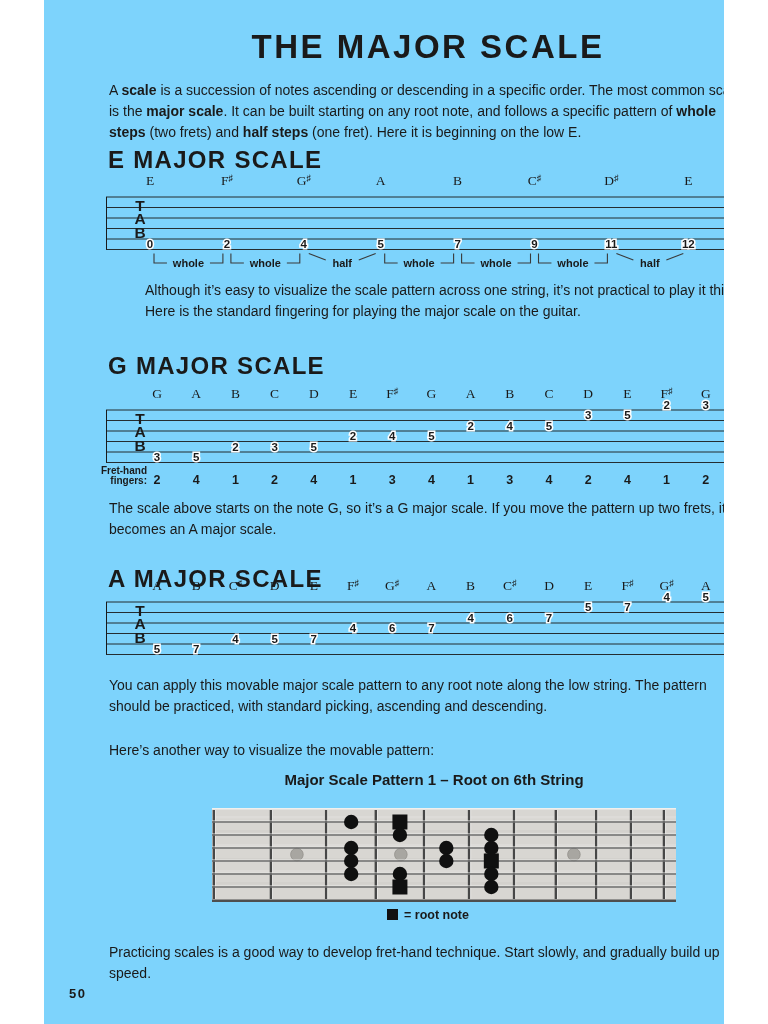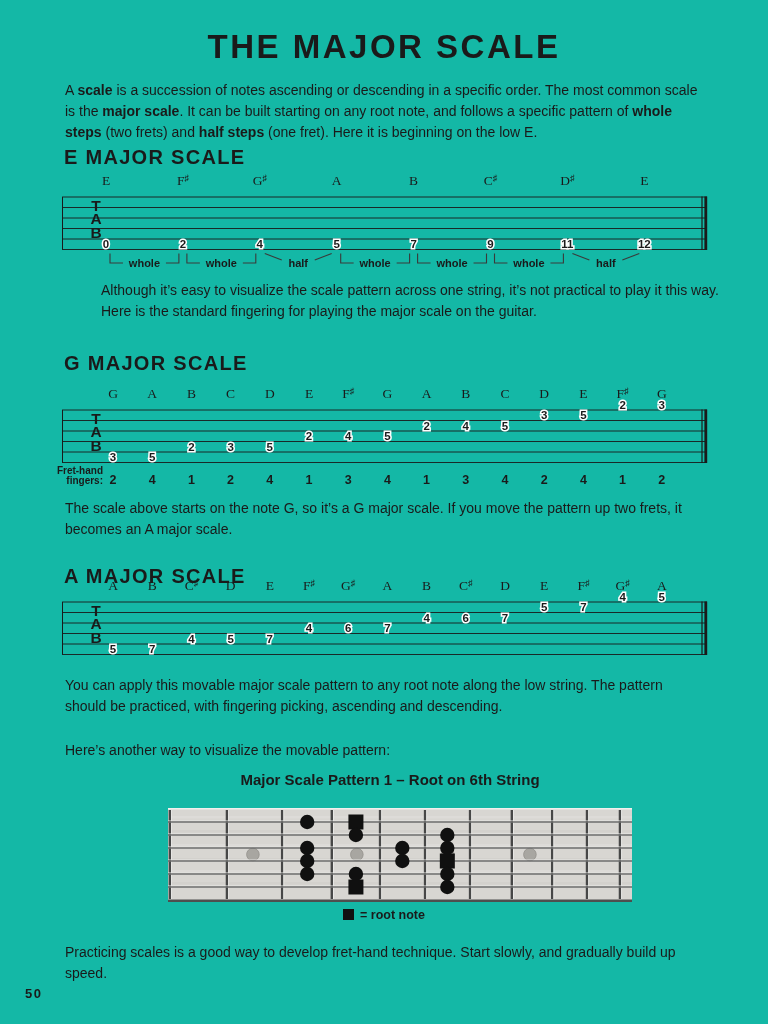--- a/index.html
+++ b/index.html
@@ -1,27 +1,27 @@
 <!DOCTYPE html>
 <html><head>
 <meta charset="utf-8">
 <style>
   html,body { margin:0; padding:0; background:#ffffff; }
   .page {
-    position:relative; width:768px; height:1024px; margin:0 auto;
-    background:#14b8a6; color:#1a1a1a; overflow:hidden;
+    position:relative; width:680px; height:1024px; margin:0 auto;
+    background:#7dd3fc; color:#1a1a1a; overflow:hidden;
     font-family:"Liberation Sans", sans-serif;
   }
   .title {
     position:absolute; top:28px; left:0; width:768px; margin:0;
     text-align:center; font-size:33px; font-weight:bold; letter-spacing:2.5px;
   }
   .h2 {
     position:absolute; left:64px; margin:0;
-    font-size:20px; font-weight:bold; letter-spacing:1.3px;
+    font-size:24px; font-weight:bold; letter-spacing:1.3px;
   }
   .body {
     position:absolute; left:65px; width:642px; margin:0;
     font-size:14px; line-height:1.5;
   }
   .body b { font-weight:bold; }
   .staff { position:absolute; left:0; }
   svg text { font-family:"Liberation Sans", sans-serif; fill:#1a1a1a; }
   svg text.serif { font-family:"Liberation Serif", serif; }
   .pattern-title {
@@ -210,21 +210,21 @@
       <text x="387.40000000000003" y="56" text-anchor="middle" font-size="11.5" font-weight="bold" stroke="#fefefe" stroke-width="3" paint-order="stroke">7</text>
       <text x="426.6" y="45.5" text-anchor="middle" font-size="11.5" font-weight="bold" stroke="#fefefe" stroke-width="3" paint-order="stroke">4</text>
       <text x="465.8" y="45.5" text-anchor="middle" font-size="11.5" font-weight="bold" stroke="#fefefe" stroke-width="3" paint-order="stroke">6</text>
       <text x="505" y="45.5" text-anchor="middle" font-size="11.5" font-weight="bold" stroke="#fefefe" stroke-width="3" paint-order="stroke">7</text>
       <text x="544.2" y="35" text-anchor="middle" font-size="11.5" font-weight="bold" stroke="#fefefe" stroke-width="3" paint-order="stroke">5</text>
       <text x="583.4000000000001" y="35" text-anchor="middle" font-size="11.5" font-weight="bold" stroke="#fefefe" stroke-width="3" paint-order="stroke">7</text>
       <text x="622.6" y="24.5" text-anchor="middle" font-size="11.5" font-weight="bold" stroke="#fefefe" stroke-width="3" paint-order="stroke">4</text>
       <text x="661.8000000000001" y="24.5" text-anchor="middle" font-size="11.5" font-weight="bold" stroke="#fefefe" stroke-width="3" paint-order="stroke">5</text>
     </svg>
 
-  <p class="body" style="top:675px;">You can apply this movable major scale pattern to any root note along the low string. The pattern should be practiced, with fingering picking, ascending and descending.</p>
+  <p class="body" style="top:675px;">You can apply this movable major scale pattern to any root note along the low string. The pattern should be practiced, with standard picking, ascending and descending.</p>
 
   <p class="body" style="top:740px;">Here’s another way to visualize the movable pattern:</p>
 
   <div class="pattern-title" style="top:771px;padding-left:6px;">Major Scale Pattern 1 – Root on 6th String</div>
 
   <svg class="fretboard" id="fretboard" style="top:808px; left:168px;" width="464" height="94">
       <rect x="0" y="0" width="464" height="94" fill="#d8d6d2"></rect>
       <rect x="0" y="8" width="464" height="2.5" fill="#e2e0dc" opacity="0.55"></rect>
       <rect x="0" y="22" width="464" height="2.5" fill="#cfcdc9" opacity="0.55"></rect>
       <rect x="0" y="36" width="464" height="2.5" fill="#e2e0dc" opacity="0.55"></rect>

